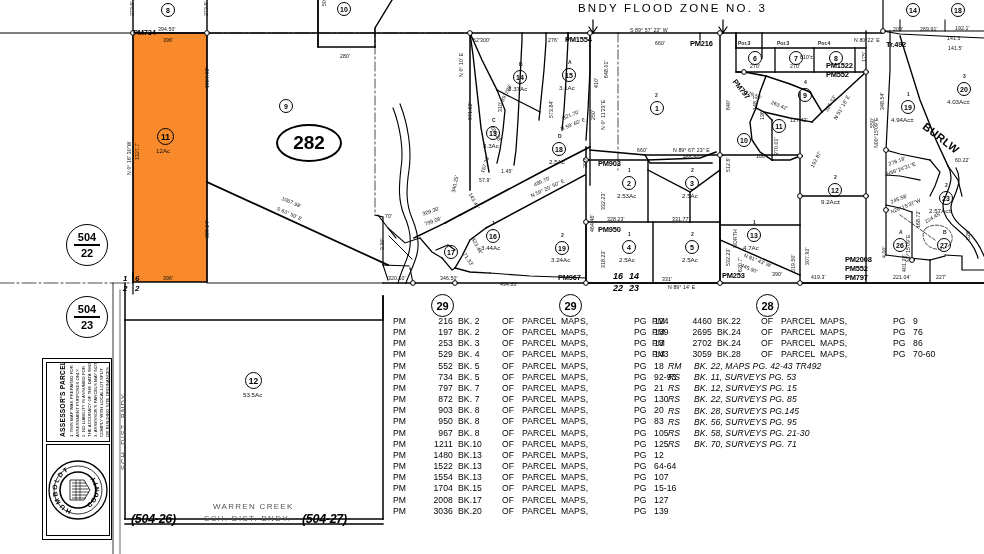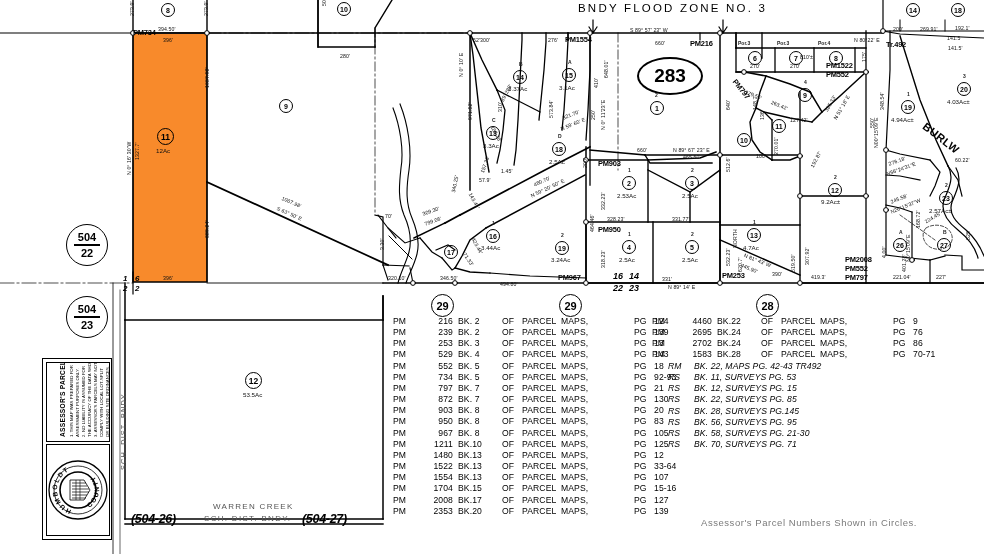--- a/index.html
+++ b/index.html
@@ -277,21 +277,21 @@
       <circle cx="744" cy="72" r="2.4"></circle>
       <circle cx="800" cy="156" r="2.4"></circle>
       <circle cx="720" cy="155" r="2.4"></circle>
       <circle cx="800" cy="196" r="2.4"></circle>
     </g>
     </g>
   </svg>
 
   <div class="t hdr" style="left:578px;top:3px;">BNDY FLOOD ZONE   NO. 3</div>
 
-  <div class="bell" style="left:637px;top:57px;width:62px;height:34px;">283</div>
+  <div class="bell" style="left:276px;top:124px;width:62px;height:34px;">282</div>
 
   <div class="pcirc" style="left:431px;top:294px;width:21px;height:21px;font-size:11px;background:#fff;">29</div>
   <div class="pcirc" style="left:559px;top:294px;width:21px;height:21px;font-size:11px;background:#fff;">29</div>
   <div class="pcirc" style="left:756px;top:294px;width:21px;height:21px;font-size:11px;background:#fff;">28</div>
 
   <div class="mref" style="left:66px;top:224px;">
     <span class="a">504</span>
     <span class="bar"></span>
     <span class="b">22</span>
   </div>
@@ -570,52 +570,51 @@
           <text font-size="6.6" font-weight="bold" font-family="'Liberation Sans',sans-serif" letter-spacing="1.6">
             <textPath href="#arcBot" startOffset="18%">COUNTY</textPath>
           </text>
         </g>
       </svg>
     </div>
   </div>
 
   <div class="legend" style="left:393px;top:316px;" id="legend-left">
       <div class="lrow"><span class="c-pm">PM</span><span class="c-num">216</span><span class="c-bk">BK. 2</span><span class="c-of">OF</span><span class="c-pmap">PARCEL  MAPS,</span><span class="c-pg">PG</span><span class="c-pgn">124</span></div>
-      <div class="lrow"><span class="c-pm">PM</span><span class="c-num">239</span><span class="c-bk">BK. 2</span><span class="c-of">OF</span><span class="c-pmap">PARCEL  MAPS,</span><span class="c-pg">PG</span><span class="c-pgn">139</span></div>
+      <div class="lrow"><span class="c-pm">PM</span><span class="c-num">197</span><span class="c-bk">BK. 2</span><span class="c-of">OF</span><span class="c-pmap">PARCEL  MAPS,</span><span class="c-pg">PG</span><span class="c-pgn">139</span></div>
       <div class="lrow"><span class="c-pm">PM</span><span class="c-num">253</span><span class="c-bk">BK. 3</span><span class="c-of">OF</span><span class="c-pmap">PARCEL  MAPS,</span><span class="c-pg">PG</span><span class="c-pgn">13</span></div>
       <div class="lrow"><span class="c-pm">PM</span><span class="c-num">529</span><span class="c-bk">BK. 4</span><span class="c-of">OF</span><span class="c-pmap">PARCEL  MAPS,</span><span class="c-pg">PG</span><span class="c-pgn">143</span></div>
       <div class="lrow"><span class="c-pm">PM</span><span class="c-num">552</span><span class="c-bk">BK. 5</span><span class="c-of">OF</span><span class="c-pmap">PARCEL  MAPS,</span><span class="c-pg">PG</span><span class="c-pgn">18</span></div>
       <div class="lrow"><span class="c-pm">PM</span><span class="c-num">734</span><span class="c-bk">BK. 5</span><span class="c-of">OF</span><span class="c-pmap">PARCEL  MAPS,</span><span class="c-pg">PG</span><span class="c-pgn">92-93</span></div>
       <div class="lrow"><span class="c-pm">PM</span><span class="c-num">797</span><span class="c-bk">BK. 7</span><span class="c-of">OF</span><span class="c-pmap">PARCEL  MAPS,</span><span class="c-pg">PG</span><span class="c-pgn">21</span></div>
       <div class="lrow"><span class="c-pm">PM</span><span class="c-num">872</span><span class="c-bk">BK. 7</span><span class="c-of">OF</span><span class="c-pmap">PARCEL  MAPS,</span><span class="c-pg">PG</span><span class="c-pgn">130</span></div>
       <div class="lrow"><span class="c-pm">PM</span><span class="c-num">903</span><span class="c-bk">BK. 8</span><span class="c-of">OF</span><span class="c-pmap">PARCEL  MAPS,</span><span class="c-pg">PG</span><span class="c-pgn">20</span></div>
       <div class="lrow"><span class="c-pm">PM</span><span class="c-num">950</span><span class="c-bk">BK. 8</span><span class="c-of">OF</span><span class="c-pmap">PARCEL  MAPS,</span><span class="c-pg">PG</span><span class="c-pgn">83</span></div>
       <div class="lrow"><span class="c-pm">PM</span><span class="c-num">967</span><span class="c-bk">BK. 8</span><span class="c-of">OF</span><span class="c-pmap">PARCEL  MAPS,</span><span class="c-pg">PG</span><span class="c-pgn">105</span></div>
       <div class="lrow"><span class="c-pm">PM</span><span class="c-num">1211</span><span class="c-bk">BK.10</span><span class="c-of">OF</span><span class="c-pmap">PARCEL  MAPS,</span><span class="c-pg">PG</span><span class="c-pgn">125</span></div>
       <div class="lrow"><span class="c-pm">PM</span><span class="c-num">1480</span><span class="c-bk">BK.13</span><span class="c-of">OF</span><span class="c-pmap">PARCEL  MAPS,</span><span class="c-pg">PG</span><span class="c-pgn">12</span></div>
-      <div class="lrow"><span class="c-pm">PM</span><span class="c-num">1522</span><span class="c-bk">BK.13</span><span class="c-of">OF</span><span class="c-pmap">PARCEL  MAPS,</span><span class="c-pg">PG</span><span class="c-pgn">33-64</span></div>
+      <div class="lrow"><span class="c-pm">PM</span><span class="c-num">1522</span><span class="c-bk">BK.13</span><span class="c-of">OF</span><span class="c-pmap">PARCEL  MAPS,</span><span class="c-pg">PG</span><span class="c-pgn">64-64</span></div>
       <div class="lrow"><span class="c-pm">PM</span><span class="c-num">1554</span><span class="c-bk">BK.13</span><span class="c-of">OF</span><span class="c-pmap">PARCEL  MAPS,</span><span class="c-pg">PG</span><span class="c-pgn">107</span></div>
       <div class="lrow"><span class="c-pm">PM</span><span class="c-num">1704</span><span class="c-bk">BK.15</span><span class="c-of">OF</span><span class="c-pmap">PARCEL  MAPS,</span><span class="c-pg">PG</span><span class="c-pgn">15-16</span></div>
       <div class="lrow"><span class="c-pm">PM</span><span class="c-num">2008</span><span class="c-bk">BK.17</span><span class="c-of">OF</span><span class="c-pmap">PARCEL  MAPS,</span><span class="c-pg">PG</span><span class="c-pgn">127</span></div>
-      <div class="lrow"><span class="c-pm">PM</span><span class="c-num">2353</span><span class="c-bk">BK.20</span><span class="c-of">OF</span><span class="c-pmap">PARCEL  MAPS,</span><span class="c-pg">PG</span><span class="c-pgn">139</span></div>
+      <div class="lrow"><span class="c-pm">PM</span><span class="c-num">3036</span><span class="c-bk">BK.20</span><span class="c-of">OF</span><span class="c-pmap">PARCEL  MAPS,</span><span class="c-pg">PG</span><span class="c-pgn">139</span></div>
     </div>
 
   <div class="legend" style="left:652px;top:316px;" id="legend-right">
       <div class="lrow"><span class="c-pm">PM</span><span class="c-num">4460</span><span class="c-bk">BK.22</span><span class="c-of">OF</span><span class="c-pmap">PARCEL  MAPS,</span><span class="c-pg">PG</span><span class="c-pgn">9</span></div>
       <div class="lrow"><span class="c-pm">PM</span><span class="c-num">2695</span><span class="c-bk">BK.24</span><span class="c-of">OF</span><span class="c-pmap">PARCEL  MAPS,</span><span class="c-pg">PG</span><span class="c-pgn">76</span></div>
       <div class="lrow"><span class="c-pm">PM</span><span class="c-num">2702</span><span class="c-bk">BK.24</span><span class="c-of">OF</span><span class="c-pmap">PARCEL  MAPS,</span><span class="c-pg">PG</span><span class="c-pgn">86</span></div>
-      <div class="lrow"><span class="c-pm">PM</span><span class="c-num">1583</span><span class="c-bk">BK.28</span><span class="c-of">OF</span><span class="c-pmap">PARCEL  MAPS,</span><span class="c-pg">PG</span><span class="c-pgn">70-71</span></div>
+      <div class="lrow"><span class="c-pm">PM</span><span class="c-num">3059</span><span class="c-bk">BK.28</span><span class="c-of">OF</span><span class="c-pmap">PARCEL  MAPS,</span><span class="c-pg">PG</span><span class="c-pgn">70-60</span></div>
     </div>
 
   <div class="legend" style="left:668px;top:361px;font-style:italic;" id="legend-right-b">
       <div class="lrow2"><span class="r-pm">RM</span><span class="r-rest">BK. 22, MAPS PG. 42-43 TR492</span></div>
       <div class="lrow2"><span class="r-pm">RS</span><span class="r-rest">BK. 11, SURVEYS PG. 53</span></div>
       <div class="lrow2"><span class="r-pm">RS</span><span class="r-rest">BK. 12, SURVEYS PG. 15</span></div>
       <div class="lrow2"><span class="r-pm">RS</span><span class="r-rest">BK. 22, SURVEYS PG. 85</span></div>
       <div class="lrow2"><span class="r-pm">RS</span><span class="r-rest">BK. 28, SURVEYS PG.145</span></div>
       <div class="lrow2"><span class="r-pm">RS</span><span class="r-rest">BK. 56, SURVEYS PG. 95</span></div>
       <div class="lrow2"><span class="r-pm">RS</span><span class="r-rest">BK. 58, SURVEYS PG. 21-30</span></div>
       <div class="lrow2"><span class="r-pm">RS</span><span class="r-rest">BK. 70, SURVEYS PG. 71</span></div>
     </div>
 
-  <div class="note" style="left:701px;top:516px;">Assessor's Parcel Numbers Shown in Circles.</div>
 
 </div>
 
 </body></html>

